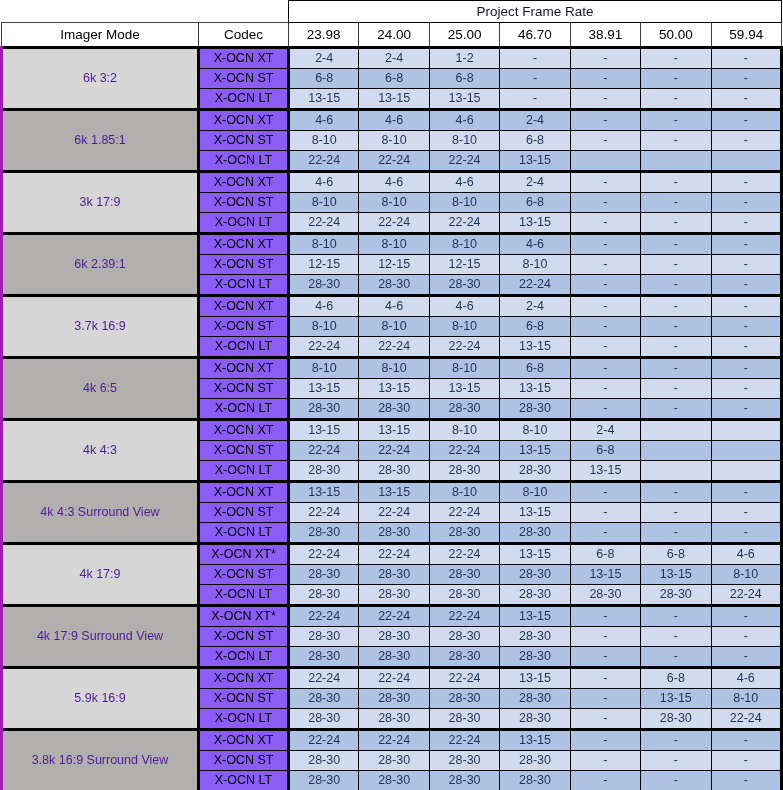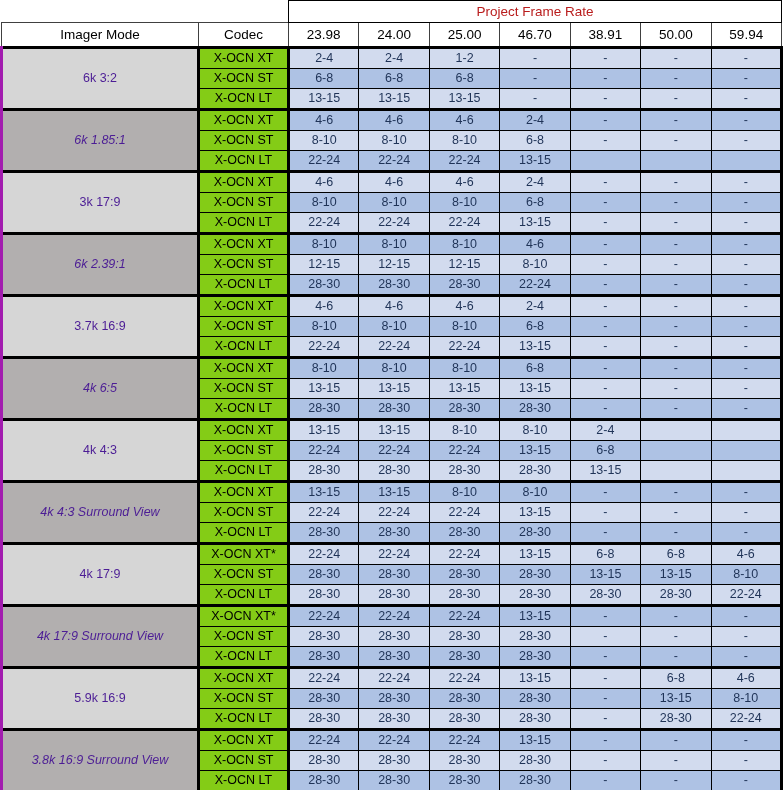--- a/index.html
+++ b/index.html
@@ -27,21 +27,21 @@
   tr.h1 td.blank {
     border: none;
     background: #ffffff;
     height: 21px;
   }
   tr.h1 td.pfr {
     border: 1px solid #000;
     background: #ffffff;
     height: 21px;
     font-size: 13.5px;
-    color: #b91c1c;
+    color: #0f172a;
   }
   
   tr.h2 th {
     border: 1px solid #404040;
     background: #ffffff;
     height: 23px;
     font-weight: normal;
     font-size: 13.5px;
     color: #000;
   }
@@ -53,24 +53,23 @@
     font-size: 12.5px;
   }
   tr.data td.mode {
     border-left: 3px solid #a21caf;
     border-right: 3px solid #000;
     background: #d6d6d6;
     color: #4c1d95;
   }
   tr.data td.mode.gray-dark {
     background: #b2afaf;
-    font-style: italic;
   }
   tr.data td.codec {
-    background: #84cc16;
+    background: #8b5cf6;
     border-right: 3px solid #000;
     color: #000;
   }
   tr.data td.val {
     color: #1f3357;
   }
   tr.data td.val:last-child {
     border-right: 3px solid #000;
   }
   tr.data.light td.val { background: #d2dbee; }

